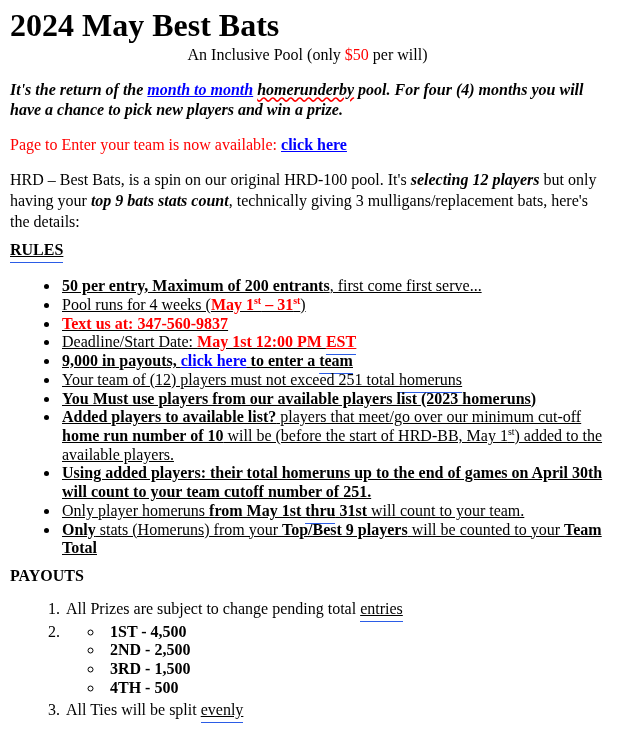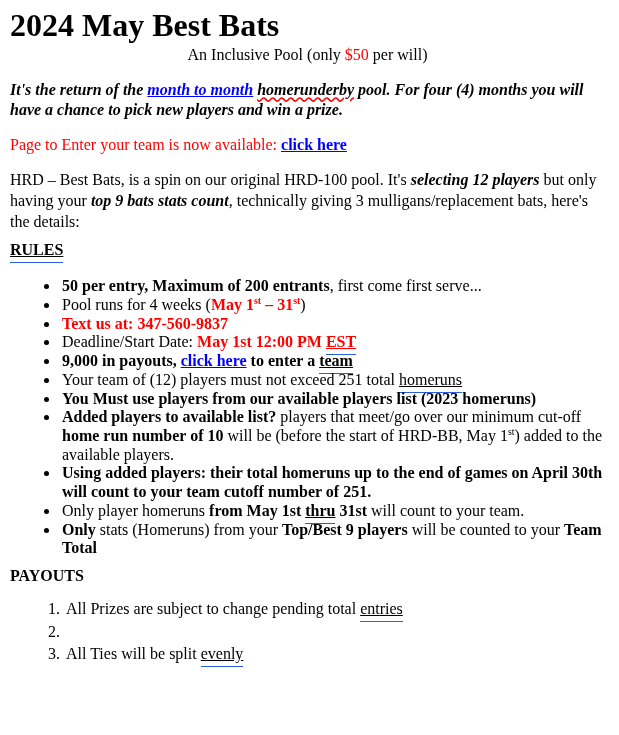--- a/index.html
+++ b/index.html
@@ -45,20 +45,21 @@
   .para { margin: 0 0 14px 0; }
   .intro-para { margin: 0 0 14px 0; }
   .desc-para { margin: 0 0 8px 0; }
   .section-heading { margin: 0 0 16px 0; font-size: 16px; }
   .section-heading .head-text { font-weight: bold; }
   ul.rules-list {
     margin: 0 0 8px 0;
     padding-left: 50px;
     list-style-type: disc;
     line-height: 1.17;
+    text-decoration: underline;
   }
   ul.rules-list > li { margin: 0; padding-left: 2px; }
   .payouts-heading { margin: 0 0 13px 0; font-weight: bold; font-size: 16px; }
   ol.payouts-list {
     margin: 0;
     padding-left: 50px;
     list-style-type: decimal;
     line-height: 1.17;
   }
   ol.payouts-list > li { margin: 4px; padding-left: 2px; }
@@ -96,15 +97,21 @@
   <li><span class="b">Using added players: their total homeruns up to the end of games on April 30th will count to your team cutoff number of 251.</span></li>
   <li><span>Only player homeruns </span><span class="b">from May 1st </span><span class="b ublue">thru</span><span class="b"> 31st</span><span> will count to your team.</span></li>
   <li><span class="b">Only</span><span> stats (Homeruns) from your </span><span class="b">Top/Best 9 players</span><span> will be counted to your </span><span class="b">Team Total</span></li>
 </ul>
 
 <p class="payouts-heading">PAYOUTS</p>
 
 <ol class="payouts-list">
   <li><span>All Prizes are subject to change pending total </span><span class="ublue">entries</span></li>
   <li>
+    <ul class="prize-list">
+      <li>1ST - 4,500</li>
+      <li>2ND - 2,500</li>
+      <li>3RD - 1,500</li>
+      <li>4TH - 500</li>
+    </ul>
   </li>
   <li><span>All Ties will be split </span><span class="ublue">evenly</span></li>
 </ol>
 
 </body></html>

